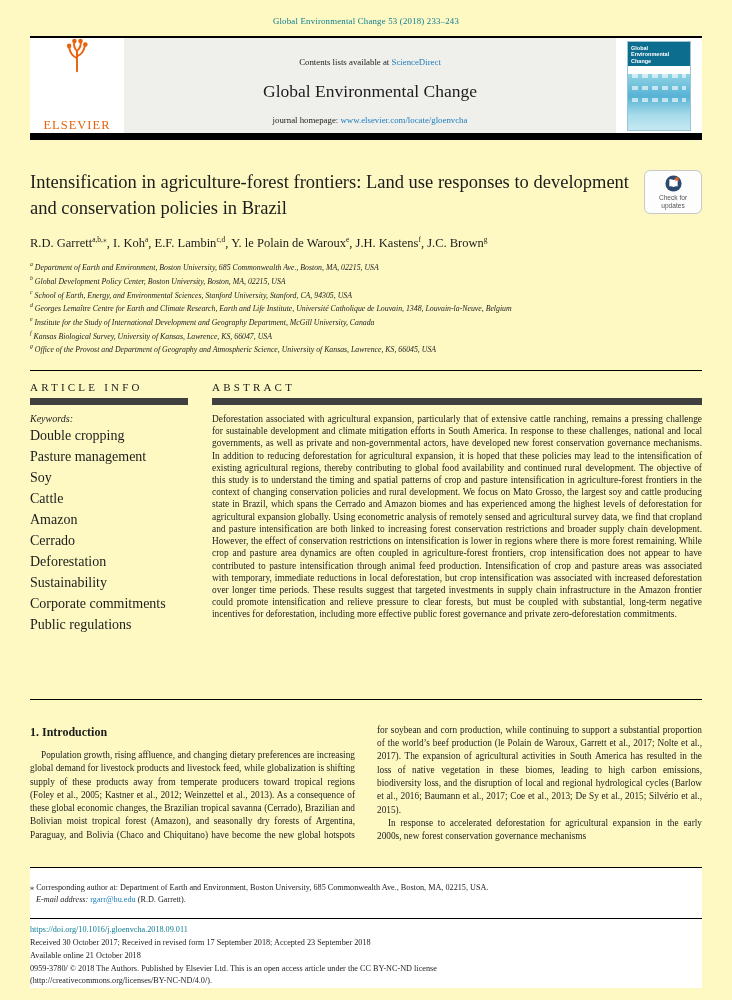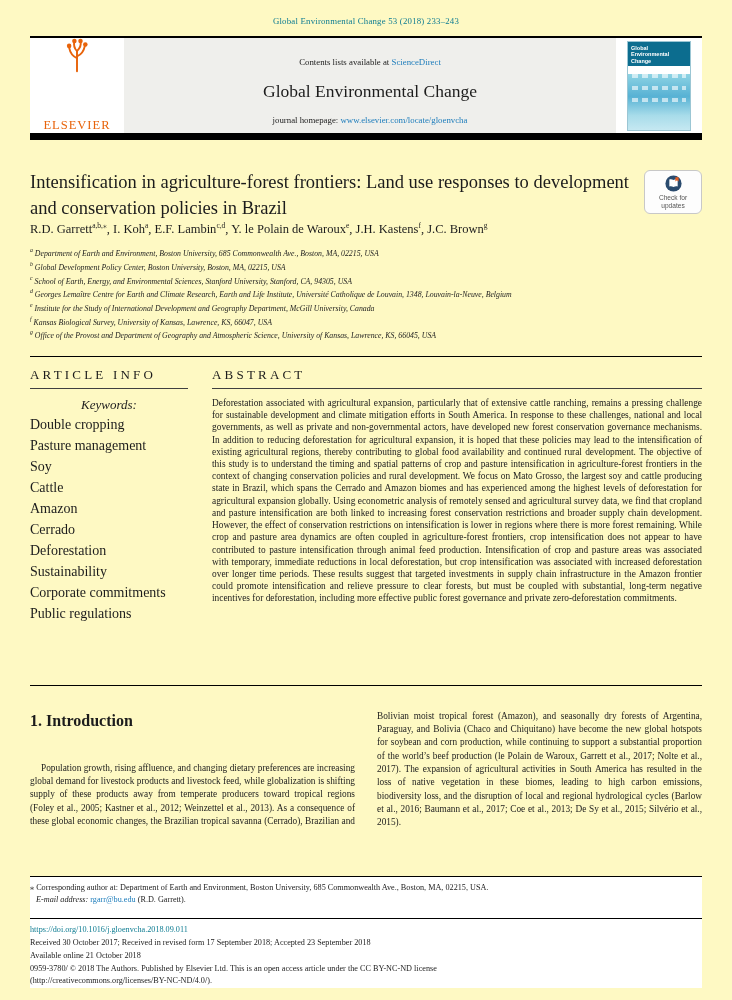--- a/index.html
+++ b/index.html
@@ -38,46 +38,46 @@
      background:repeating-linear-gradient(90deg,#ffffff99 0 6px,#ffffff00 6px 10px); }
 
   
   .title-row { display:flex; gap:14px; margin-top:30px; align-items:flex-start; }
   .article-title { flex:1; font-size:18.5px; font-weight:400; line-height:1.38; max-width:606px; }
   .badge { width:58px; min-width:58px; border:1px solid #c8c8c8; border-radius:6px;
            background:#fdfdfd; padding:4px 2px 3px; text-align:center;
            font-family:"Liberation Sans",sans-serif; font-size:6.6px; color:#555; line-height:1.25; }
   .badge svg { display:block; margin:0 auto 2px; }
 
-  .authors { margin-top:0; font-size:12.5px; }
+  .authors { margin-top:14px; font-size:12.5px; }
   .authors sup { font-size:7.5px; }
   .affiliations { margin-top:9px; font-style:italic; font-size:7.8px; line-height:1.55; }
   .affiliations sup { font-size:5.8px; }
 
   
   .info-abstract { margin-top:14px; border-top:1.4px solid #000; border-bottom:1.4px solid #000;
                    display:flex; gap:24px; padding:10px 0 12px; min-height:330px; }
   .col-info { width:158px; flex:none; }
   .col-abs  { flex:1; }
-  .col-heading { font-size:13px; letter-spacing:3.2px; border-bottom:1px solid #404040;
+  .col-heading { font-size:11px; letter-spacing:3.2px; border-bottom:7px solid #404040;
                  padding-bottom:5px; margin-bottom:8px; white-space:nowrap; }
-  .kw-label { font-style:italic; font-size:13px; margin-bottom:1px;text-align:center; }
+  .kw-label { font-style:italic; font-size:10px; margin-bottom:1px; }
   .kw-list div { font-size:14px; line-height:1.5; }
   .abs-text { font-size:9.4px; line-height:1.3; text-align:justify; }
 
   
   .intro-cols { margin-top:24px; height:126px; overflow:hidden;
                 column-count:2; column-gap:22px; column-fill:auto;
                 font-size:9.3px; line-height:1.43; text-align:justify; }
-  .intro-cols h2 { font-size:16px; font-weight:700; margin-bottom:29px; text-align:left; }
+  .intro-cols h2 { font-size:12px; font-weight:700; margin-bottom:8px; text-align:left; }
   .intro-cols p { margin:0; text-indent:11px; }
 
   
   .footer { position:absolute; left:30px; right:30px; bottom:12px; background:#fff; font-size:8.2px; }
-  .footnote { border-top:1px solid #000; padding-top:5px; line-height:1.5; }
+  .footnote { border-top:1px solid #000; padding-top:14px; line-height:1.5; }
   .email-line { padding-left:6px; }
   .pubinfo { margin-top:12px; border-top:1px solid #000; padding-top:5px; line-height:1.55; }
   .pubinfo .doi { display:block; }
 </style>
 </head>
 <body>
 
 <div class="page">
 
   <a class="citation teal">Global Environmental Change 53 (2018) 233–243</a>

